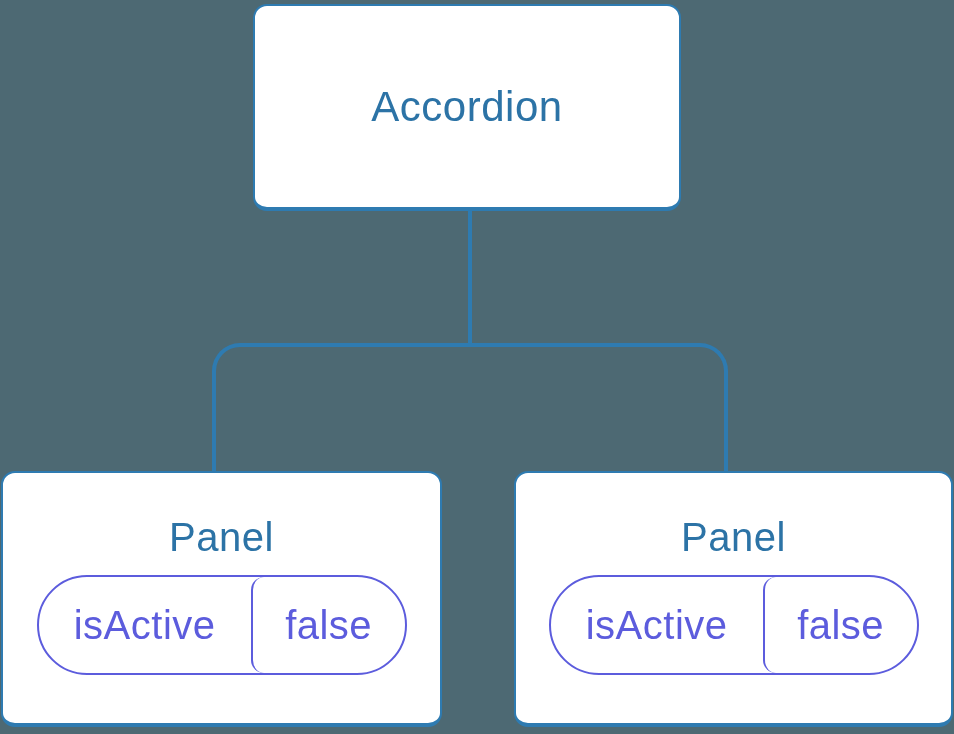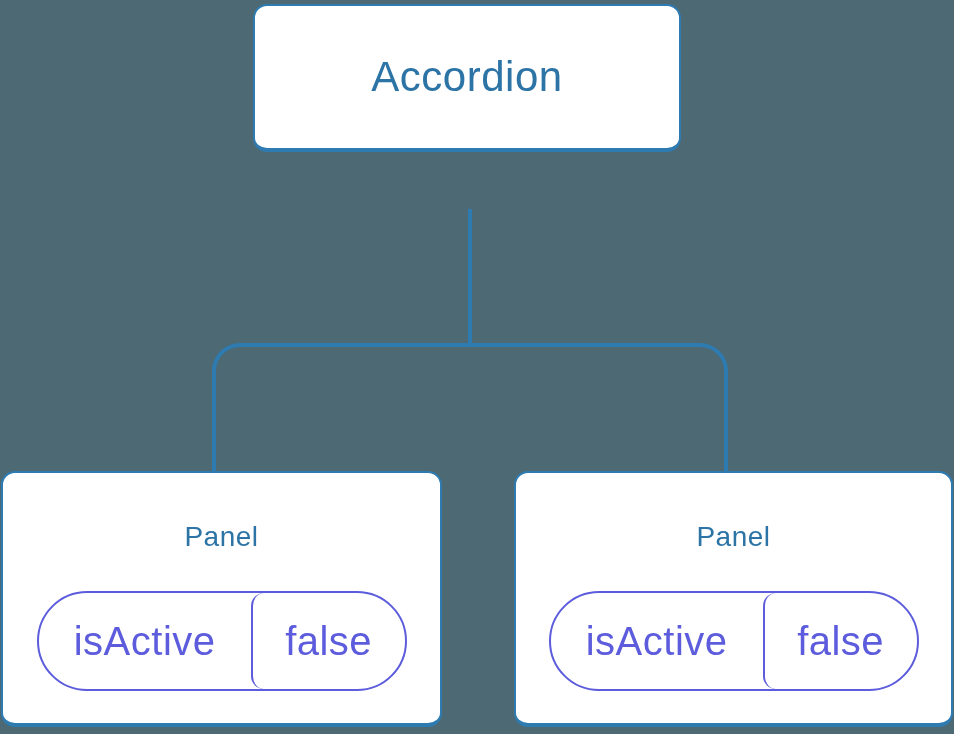--- a/index.html
+++ b/index.html
@@ -24,21 +24,21 @@
     background: var(--node-bg, #ffffff);
     border: 2px solid var(--line-color, #2e7bb1);
     border-bottom-width: 4px;
     border-radius: 14px;
     box-sizing: border-box;
   }
   .node-root {
     left: 253px;
     top: 4px;
     width: 428px;
-    height: 148px;
+    height: 207px;
     display: flex;
     align-items: center;
     justify-content: center;
   }
   .node-label {
     color: var(--node-text, #2c73a6);
     font-size: 42px;
     font-weight: 500;
     letter-spacing: 0.5px;
   }
@@ -48,21 +48,21 @@
     height: 256px;
     display: flex;
     flex-direction: column;
     align-items: center;
   }
   .node-panel-left  { left: 1px; }
   .node-panel-right { left: 514px; width: 439px; }
   .panel-title {
     margin-top: 40px;
     color: var(--node-text, #2c73a6);
-    font-size: 28px;
+    font-size: 40px;
     font-weight: 500;
     line-height: 48px;
     letter-spacing: 0.5px;
   }
   
   .connector-stem {
     position: absolute;
     left: 468px;
     top: 209px;
     width: 4px;
@@ -78,21 +78,21 @@
     box-sizing: border-box;
     border: 0 solid var(--line-color, #2e7bb1);
     border-top-width: 4px;
     border-left-width: 4px;
     border-right-width: 4px;
     border-radius: 28px 28px 0 0;
     background: transparent;
   }
   
   .state-pill {
-    margin-top: 30px;
+    margin-top: 14px;
     width: 370px;
     height: 100px;
     box-sizing: border-box;
     border: 2px solid var(--state-color, #5c5cdd);
     border-radius: 50px;
     display: flex;
     align-items: stretch;
     background: var(--node-bg, #ffffff);
   }
   .state-key, .state-value {

